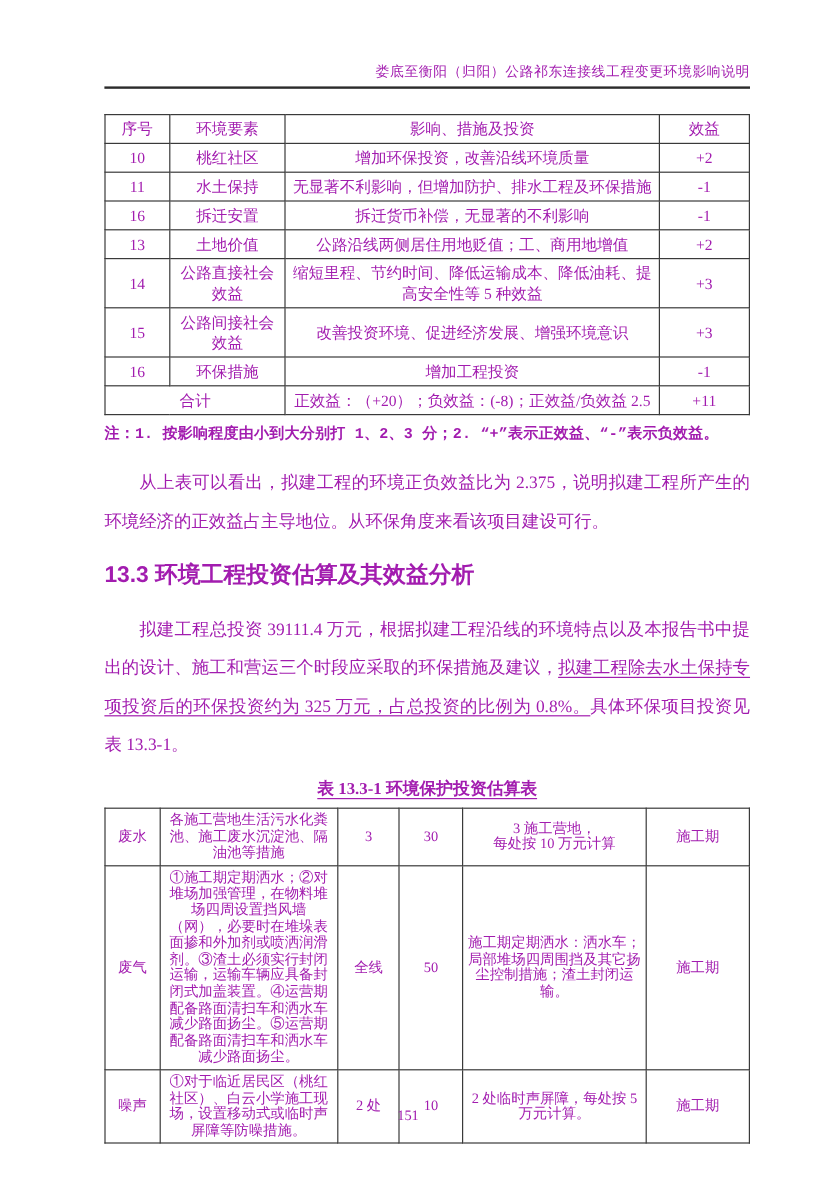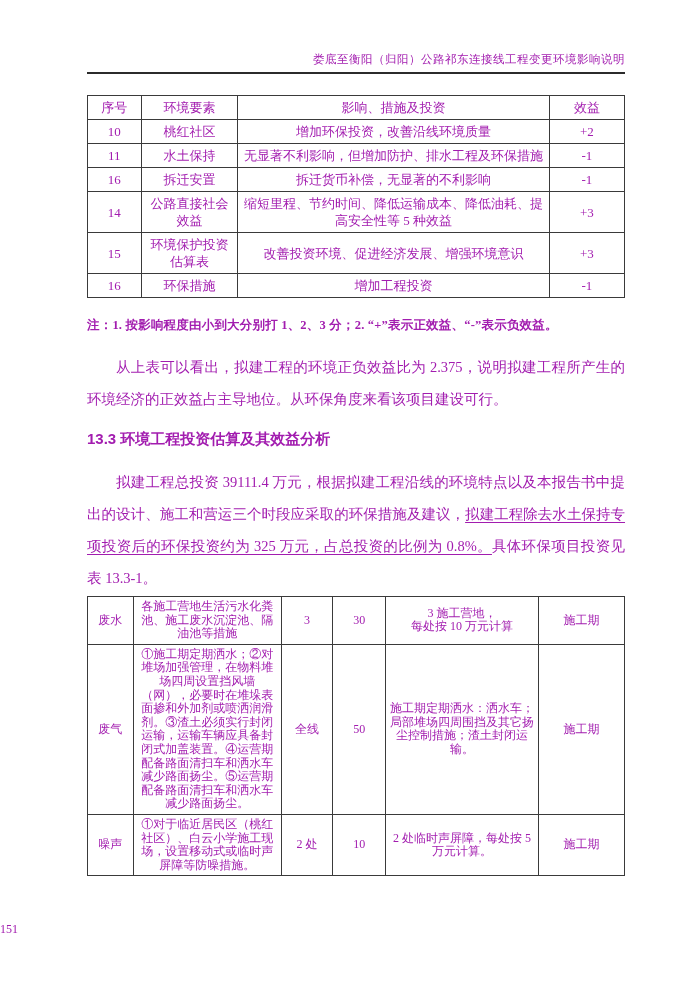--- a/index.html
+++ b/index.html
@@ -33,36 +33,36 @@
     vertical-align:middle;
     font-weight:normal;
     padding:3px 4px;
   }
   .t1 { margin-top:21px; font-size:13px; }
   .t1 td { line-height:17px; height:23px; }
   .t2 { margin-top:2px; font-size:12px; }
   .t2 td { line-height:13.6px; padding:3px 3px; }
   .pre { white-space:pre-line; }
   .note {
-    margin-top:19px;
+    margin-top:7px;
     font-size:12.5px;
     font-weight:bold;
-    font-family:Liberation Serif, serif;
+    font-family:Liberation Mono, monospace;
     letter-spacing:0.2px;
   }
   .para {
     margin-top:17px;
     font-size:14.5px;
     line-height:32px;
     text-align:justify;
     text-indent:2em;
   }
   .h-sec {
     margin-top:15px;
-    font-size:15px;
+    font-size:19px;
     font-weight:bold;
     font-family:"Liberation Sans","DejaVu Sans",sans-serif;
   }
   .h-sub {
     margin-top:17px;
     font-size:14.5px;
     font-weight:normal;
   }
   .u { text-decoration:underline; text-underline-offset:3px; }
   .t2-title {
@@ -70,21 +70,21 @@
     margin-bottom:6px;
     text-align:center;
     font-size:14px;
     font-weight:bold;
   }
   .t2-title span { text-decoration:underline; text-underline-offset:3px; }
   .page-num {
     position:absolute;
     top:922px; left:0;
     width:680px;
-    text-align:left;
+    text-align:center;
     font-size:12px;
   }
 </style>
 </head>
 <body>
 
 <div class="page">
   <div class="content">
 
     <div class="doc-header">
@@ -117,48 +117,62 @@
           <td>无显著不利影响，但增加防护、排水工程及环保措施</td>
           <td>-1</td>
         </tr>
         <tr>
           <td>16</td>
           <td>拆迁安置</td>
           <td>拆迁货币补偿，无显著的不利影响</td>
           <td>-1</td>
         </tr>
         <tr>
+          <td>13</td>
+          <td>土地价值</td>
+          <td>公路沿线两侧居住用地贬值；工、商用地增值</td>
+          <td>+2</td>
+        </tr>
+        <tr>
           <td>14</td>
           <td>公路直接社会效益</td>
           <td>缩短里程、节约时间、降低运输成本、降低油耗、提高安全性等 5 种效益</td>
           <td>+3</td>
         </tr>
         <tr>
           <td>15</td>
-          <td>环境保护投资估算表</td>
+          <td>公路间接社会效益</td>
           <td>改善投资环境、促进经济发展、增强环境意识</td>
           <td>+3</td>
         </tr>
         <tr>
           <td>16</td>
           <td>环保措施</td>
           <td>增加工程投资</td>
           <td>-1</td>
         </tr>
+        <tr>
+          <td colspan="2">合计</td>
+          <td>正效益：（+20）；负效益：(-8)；正效益/负效益 2.5</td>
+          <td>+11</td>
+        </tr>
       </tbody>
     </table>
 
     <div class="note">注：1. 按影响程度由小到大分别打 1、2、3 分；2. “+”表示正效益、“-”表示负效益。</div>
 
     <p class="para">从上表可以看出，拟建工程的环境正负效益比为 2.375，说明拟建工程所产生的环境经济的正效益占主导地位。从环保角度来看该项目建设可行。</p>
 
     <div class="h-sec">13.3  环境工程投资估算及其效益分析</div>
 
     <p class="para"><span>拟建工程总投资 39111.4 万元，根据拟建工程沿线的环境特点以及本报告书中提出的设计、施工和营运三个时段应采取的环保措施及建议，</span><span class="u">拟建工程除去水土保持专项投资后的环保投资约为 325 万元，占总投资的比例为 0.8%。</span><span>具体环保项目投资见表 13.3-1。</span></p>
 
+    <div class="t2-title">
+      <span>表 13.3-1  环境保护投资估算表</span>
+    </div>
 
     <table class="t2">
       <colgroup>
         <col style="width:8.5%">
           <col style="width:27.6%">
           <col style="width:9.6%">
           <col style="width:9.8%">
           <col style="width:28.5%">
           <col style="width:16%">
       </colgroup>

